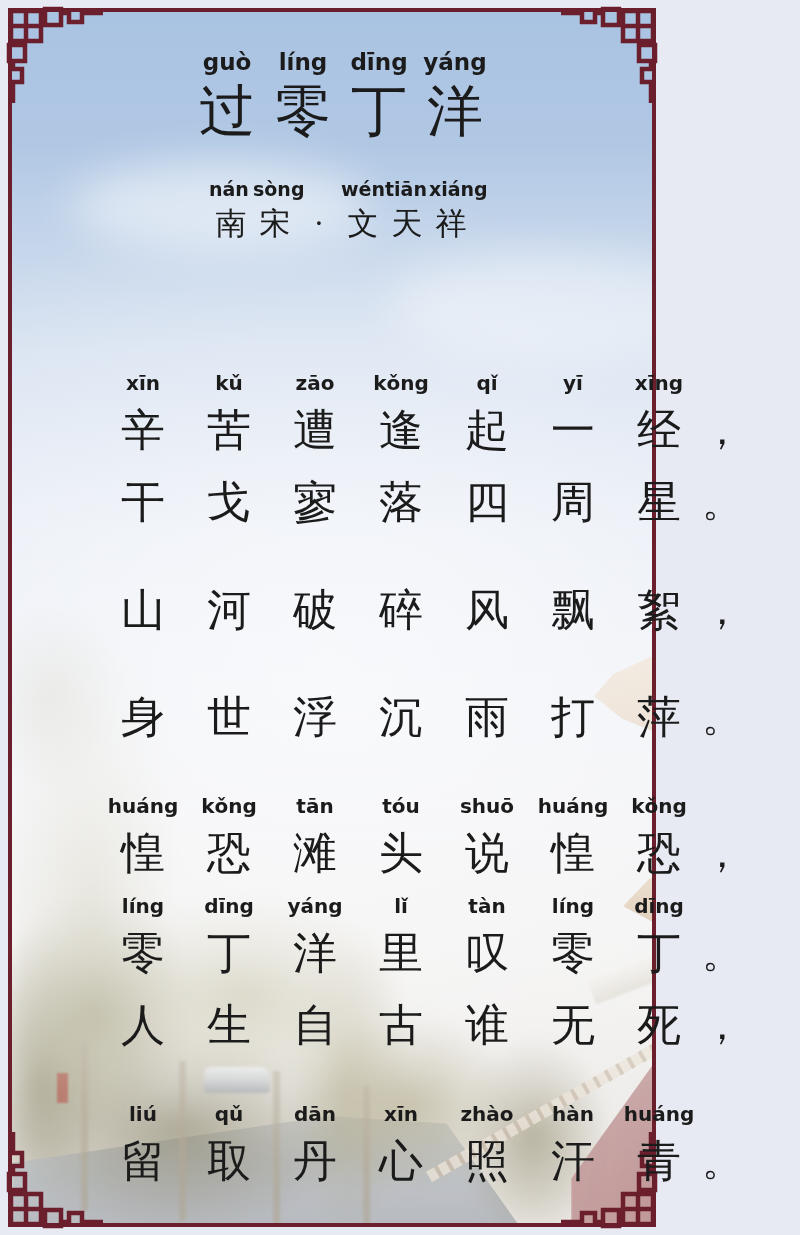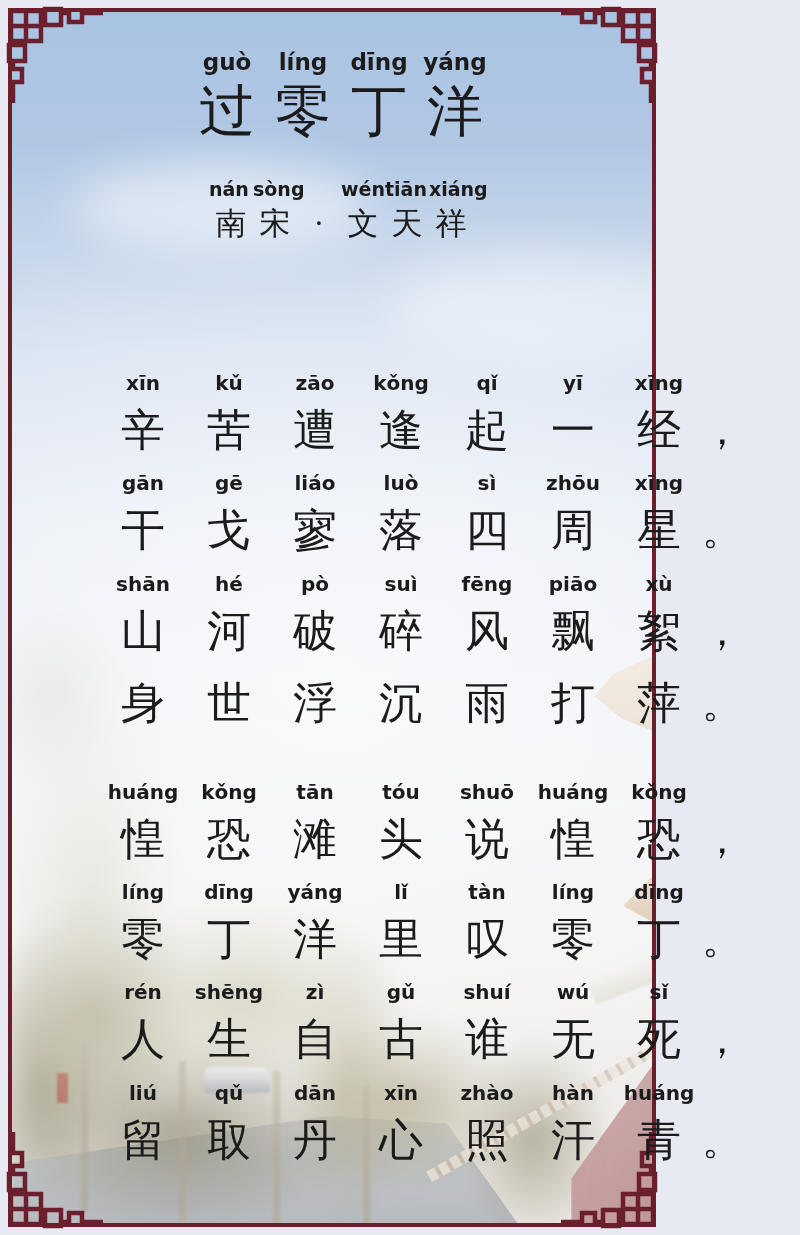--- a/index.html
+++ b/index.html
@@ -282,50 +282,32 @@
             <span class="ch-cell">苦</span>
             <span class="ch-cell">遭</span>
             <span class="ch-cell">逢</span>
             <span class="ch-cell">起</span>
             <span class="ch-cell">一</span>
             <span class="ch-cell">经</span>
             <span class="punct">，</span>
           </div>
         </div>
         <div class="p-row">
-          <div class="pinyin-line">
-            <span class="py-cell">gān</span>
-            <span class="py-cell">gē</span>
-            <span class="py-cell">liáo</span>
-            <span class="py-cell">luò</span>
-            <span class="py-cell">sì</span>
-            <span class="py-cell">zhōu</span>
-            <span class="py-cell">xīng</span>
-          </div>
           <div class="char-line">
             <span class="ch-cell">干</span>
             <span class="ch-cell">戈</span>
             <span class="ch-cell">寥</span>
             <span class="ch-cell">落</span>
             <span class="ch-cell">四</span>
             <span class="ch-cell">周</span>
             <span class="ch-cell">星</span>
             <span class="punct">。</span>
           </div>
         </div>
         <div class="p-row">
-          <div class="pinyin-line">
-            <span class="py-cell">shān</span>
-            <span class="py-cell">hé</span>
-            <span class="py-cell">pò</span>
-            <span class="py-cell">suì</span>
-            <span class="py-cell">fēng</span>
-            <span class="py-cell">piāo</span>
-            <span class="py-cell">xù</span>
-          </div>
           <div class="char-line">
             <span class="ch-cell">山</span>
             <span class="ch-cell">河</span>
             <span class="ch-cell">破</span>
             <span class="ch-cell">碎</span>
             <span class="ch-cell">风</span>
             <span class="ch-cell">飘</span>
             <span class="ch-cell">絮</span>
             <span class="punct">，</span>
           </div>
@@ -378,29 +360,20 @@
             <span class="ch-cell">丁</span>
             <span class="ch-cell">洋</span>
             <span class="ch-cell">里</span>
             <span class="ch-cell">叹</span>
             <span class="ch-cell">零</span>
             <span class="ch-cell">丁</span>
             <span class="punct">。</span>
           </div>
         </div>
         <div class="p-row">
-          <div class="pinyin-line">
-            <span class="py-cell">rén</span>
-            <span class="py-cell">shēng</span>
-            <span class="py-cell">zì</span>
-            <span class="py-cell">gǔ</span>
-            <span class="py-cell">shuí</span>
-            <span class="py-cell">wú</span>
-            <span class="py-cell">sǐ</span>
-          </div>
           <div class="char-line">
             <span class="ch-cell">人</span>
             <span class="ch-cell">生</span>
             <span class="ch-cell">自</span>
             <span class="ch-cell">古</span>
             <span class="ch-cell">谁</span>
             <span class="ch-cell">无</span>
             <span class="ch-cell">死</span>
             <span class="punct">，</span>
           </div>

